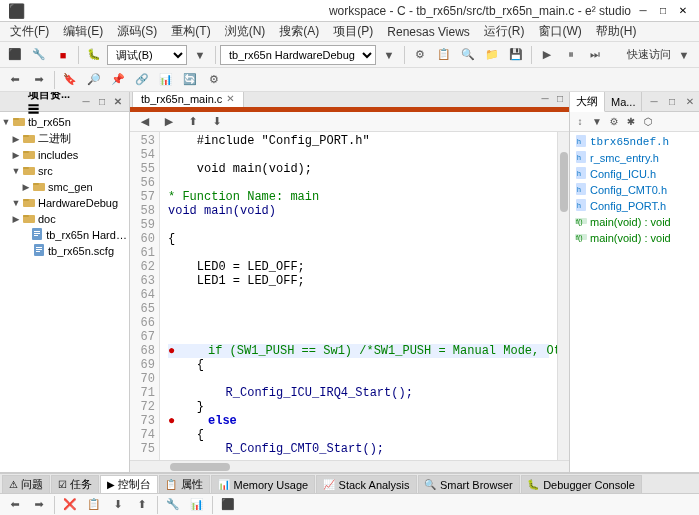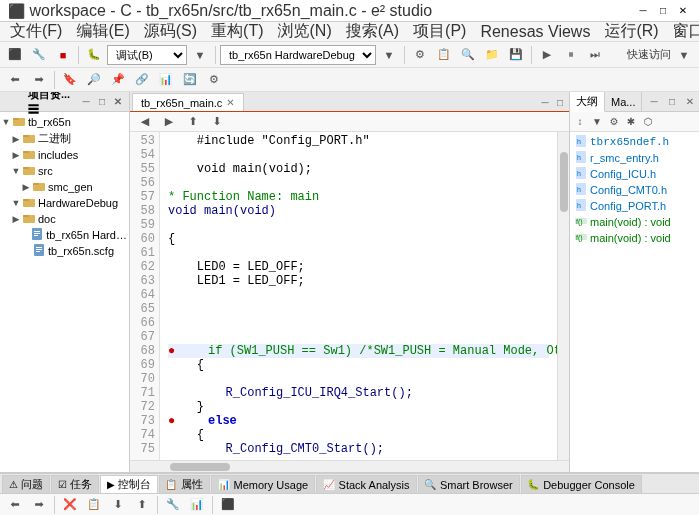--- a/index.html
+++ b/index.html
@@ -9,31 +9,31 @@
     .title-bar {
       background: #fff;
       height: 22px;
       display: flex;
       align-items: center;
       padding: 0 8px;
       font-size: 12px;
       border-bottom: 1px solid #ccc;
       gap: 4px;
     }
-    .title-bar .title-text { flex: 1; text-align: left; font-size: 16px; color: #333; }
+    .title-bar .title-text { flex: 1; text-align: right; font-size: 12px; color: #333; }
     .title-bar .win-btn { width: 16px; height: 16px; display: flex; align-items: center; justify-content: center; font-size: 10px; cursor: pointer; }
 
     
     .menu-bar {
       background: #f5f5f5;
       height: 20px;
       display: flex;
       align-items: center;
       padding: 0 4px;
-      font-size: 16px;
+      font-size: 12px;
       border-bottom: 1px solid #ddd;
       gap: 2px;
     }
     .menu-item {
       padding: 2px 6px;
       cursor: pointer;
       color: #333;
       white-space: nowrap;
     }
 
@@ -131,21 +131,21 @@
       display: flex;
       flex-direction: column;
       overflow: hidden;
       background: #fff;
     }
     .editor-tabs {
       background: #e8e8e8;
       height: 20px;
       display: flex;
       align-items: flex-end;
-      border-bottom: 1px solid #c2410c;
+      border-bottom: 5px solid #c2410c;
       gap: 1px;
       padding: 0 2px;
     }
     .editor-tab {
       display: flex;
       align-items: center;
       gap: 4px;
       padding: 2px 8px;
       background: #fff;
       border: 1px solid #ccc;

